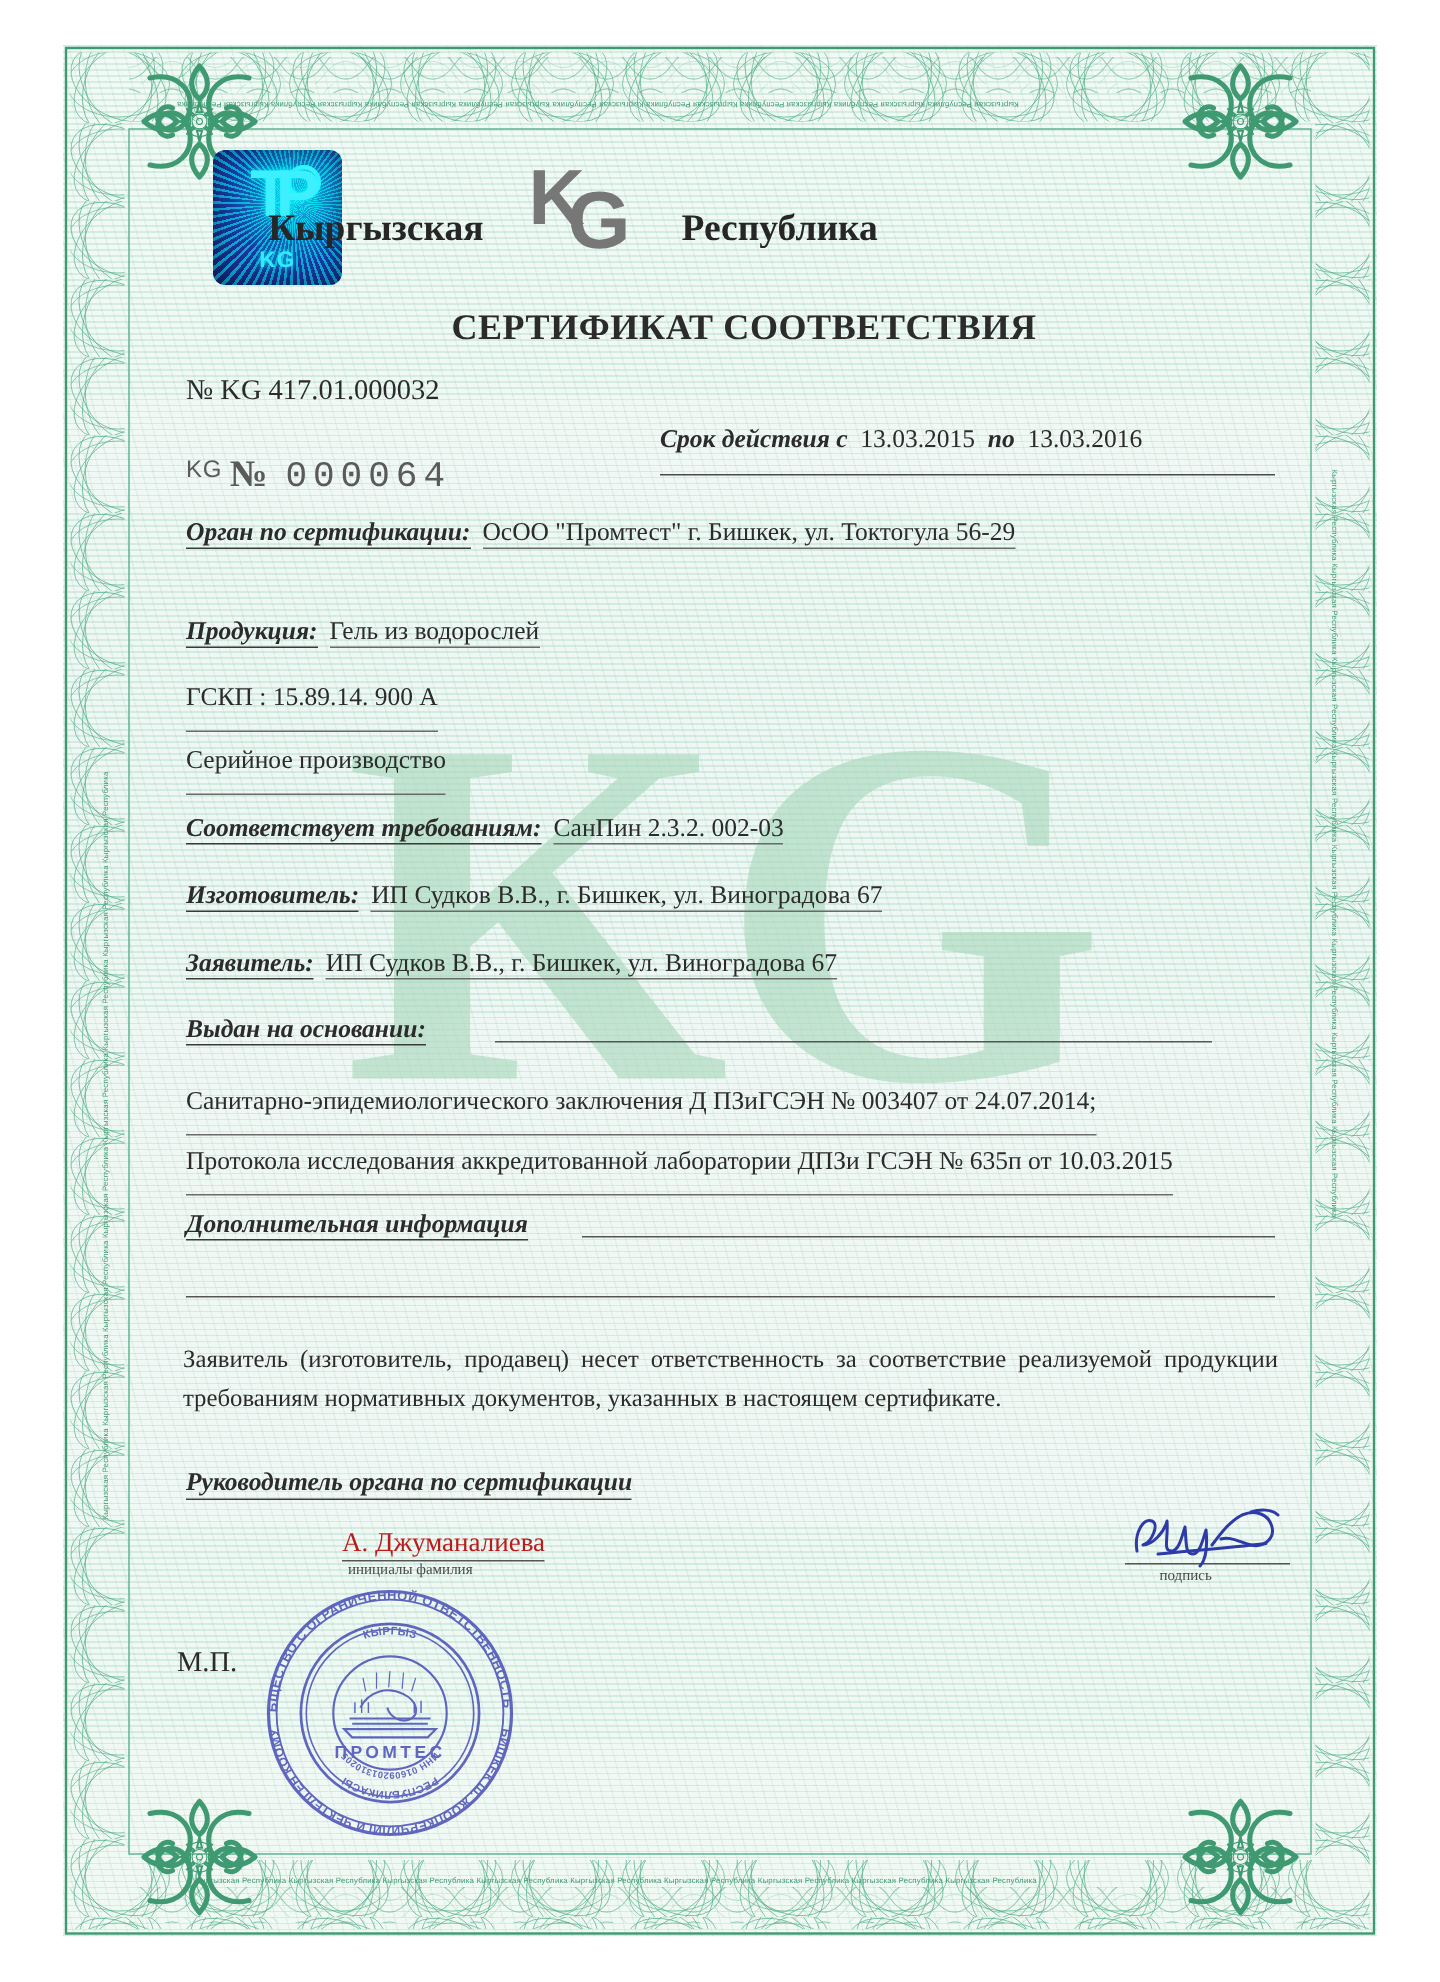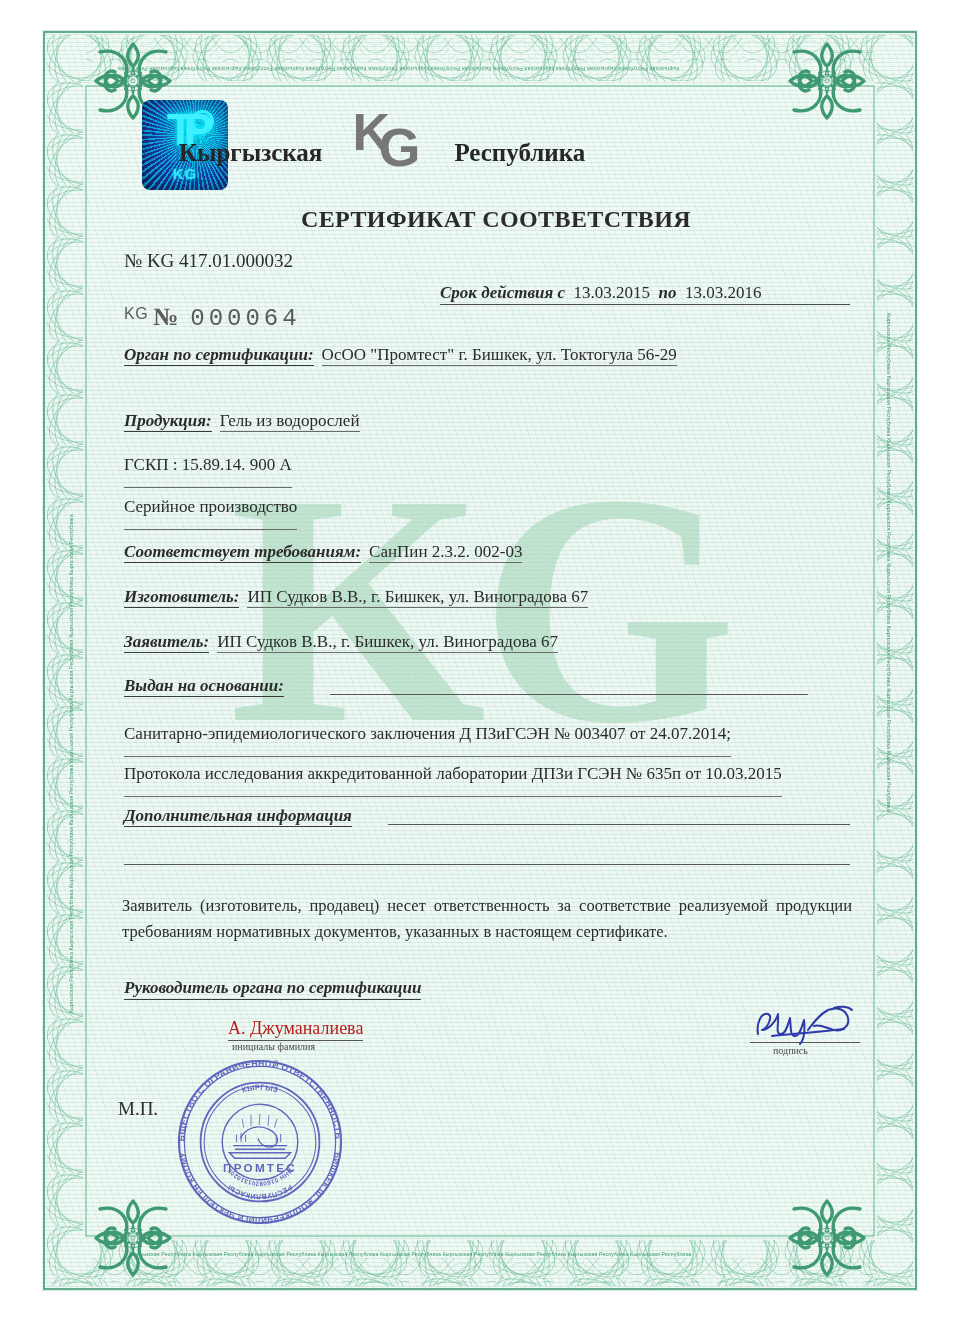--- a/index.html
+++ b/index.html
@@ -140,21 +140,21 @@
     font-weight:700;font-size:24px;letter-spacing:.4px;color:#2b2b2b;margin-left:16px;
   }
   .certno{
     position:absolute;left:124px;top:250px;
     font-size:19px;color:#2b2b2b;
   }
   .validity{
     position:absolute;left:440px;top:283px;width:410px;
     font-size:17px;color:#2b2b2b;
     border-bottom:1.3px solid #4a4a4a;
-    padding-bottom:1px;
+    padding-bottom:13px;
     text-align:left;
   }
   .validity i{font-weight:700;font-style:italic;}
   .serial{
     position:absolute;left:124px;top:303px;
     color:#5a5a5a;
   }
   .serial .sk{
     font-family:"Liberation Sans", sans-serif;
     font-size:16px;letter-spacing:.5px;vertical-align:6px;

